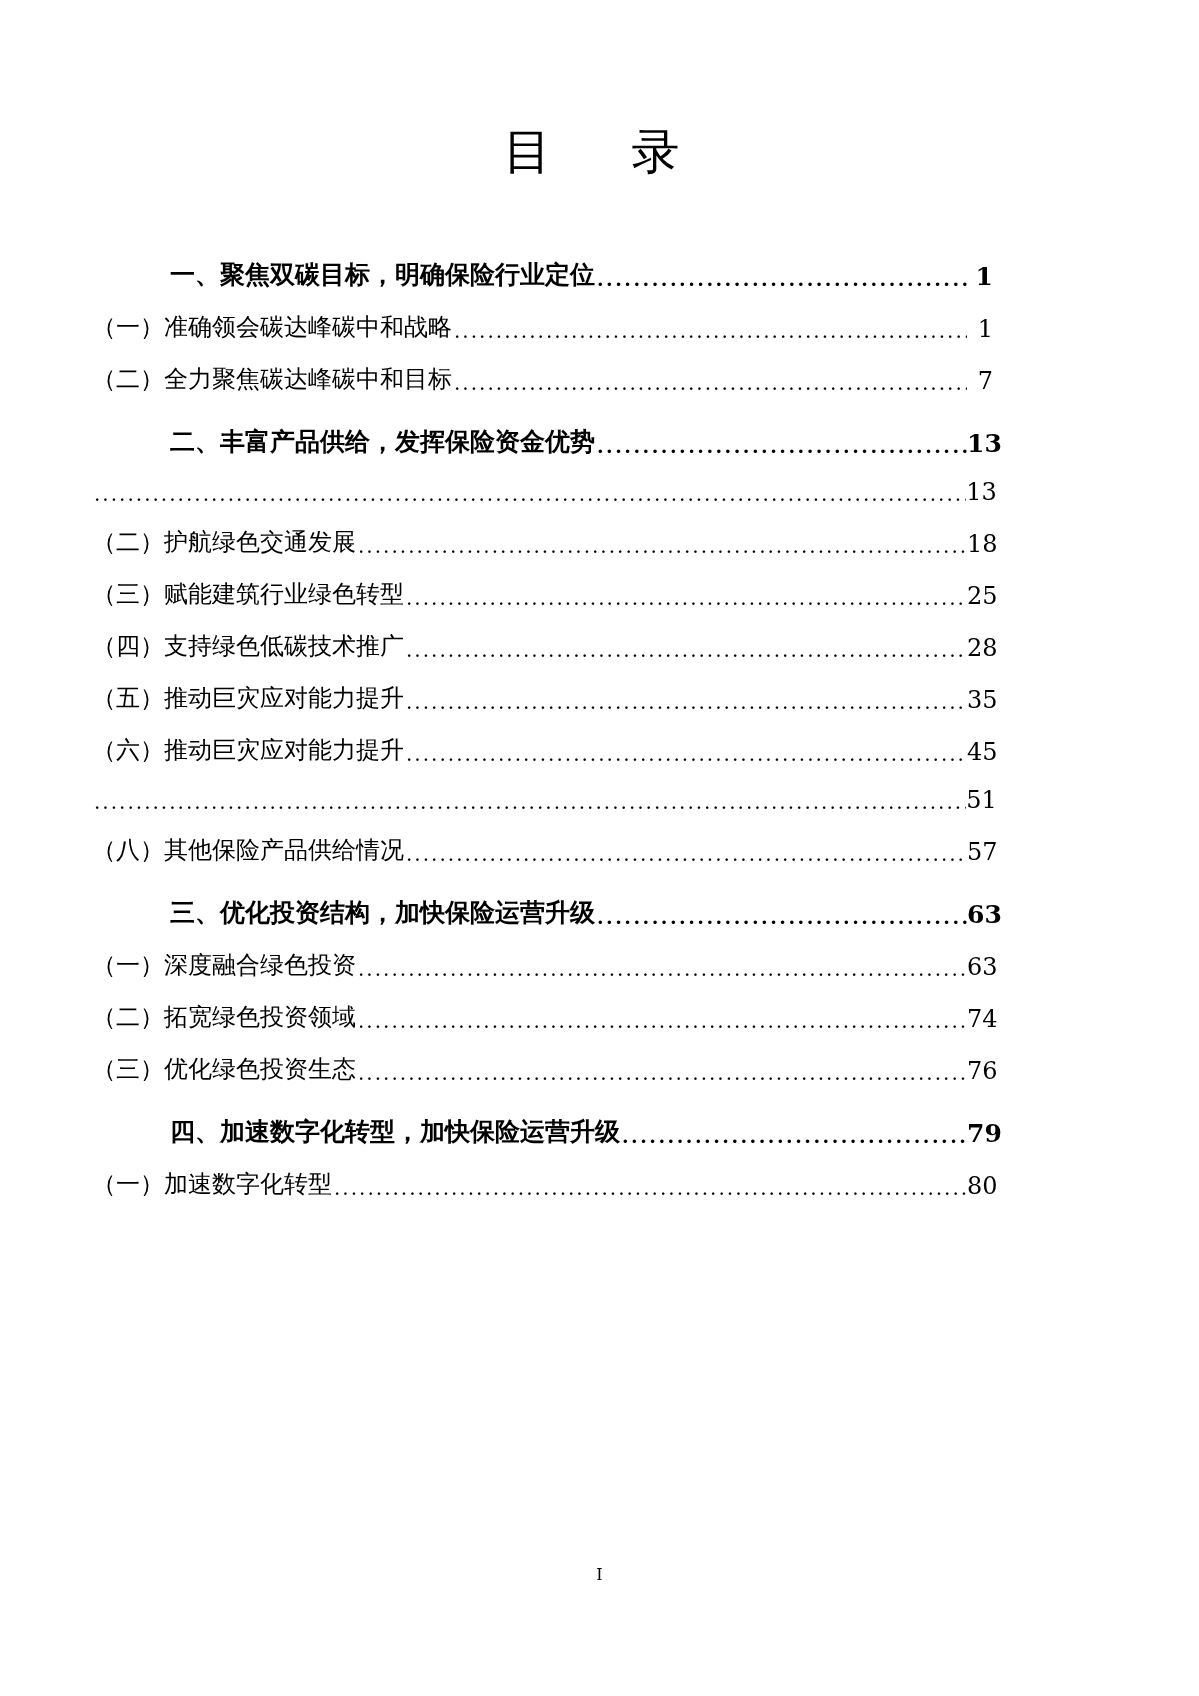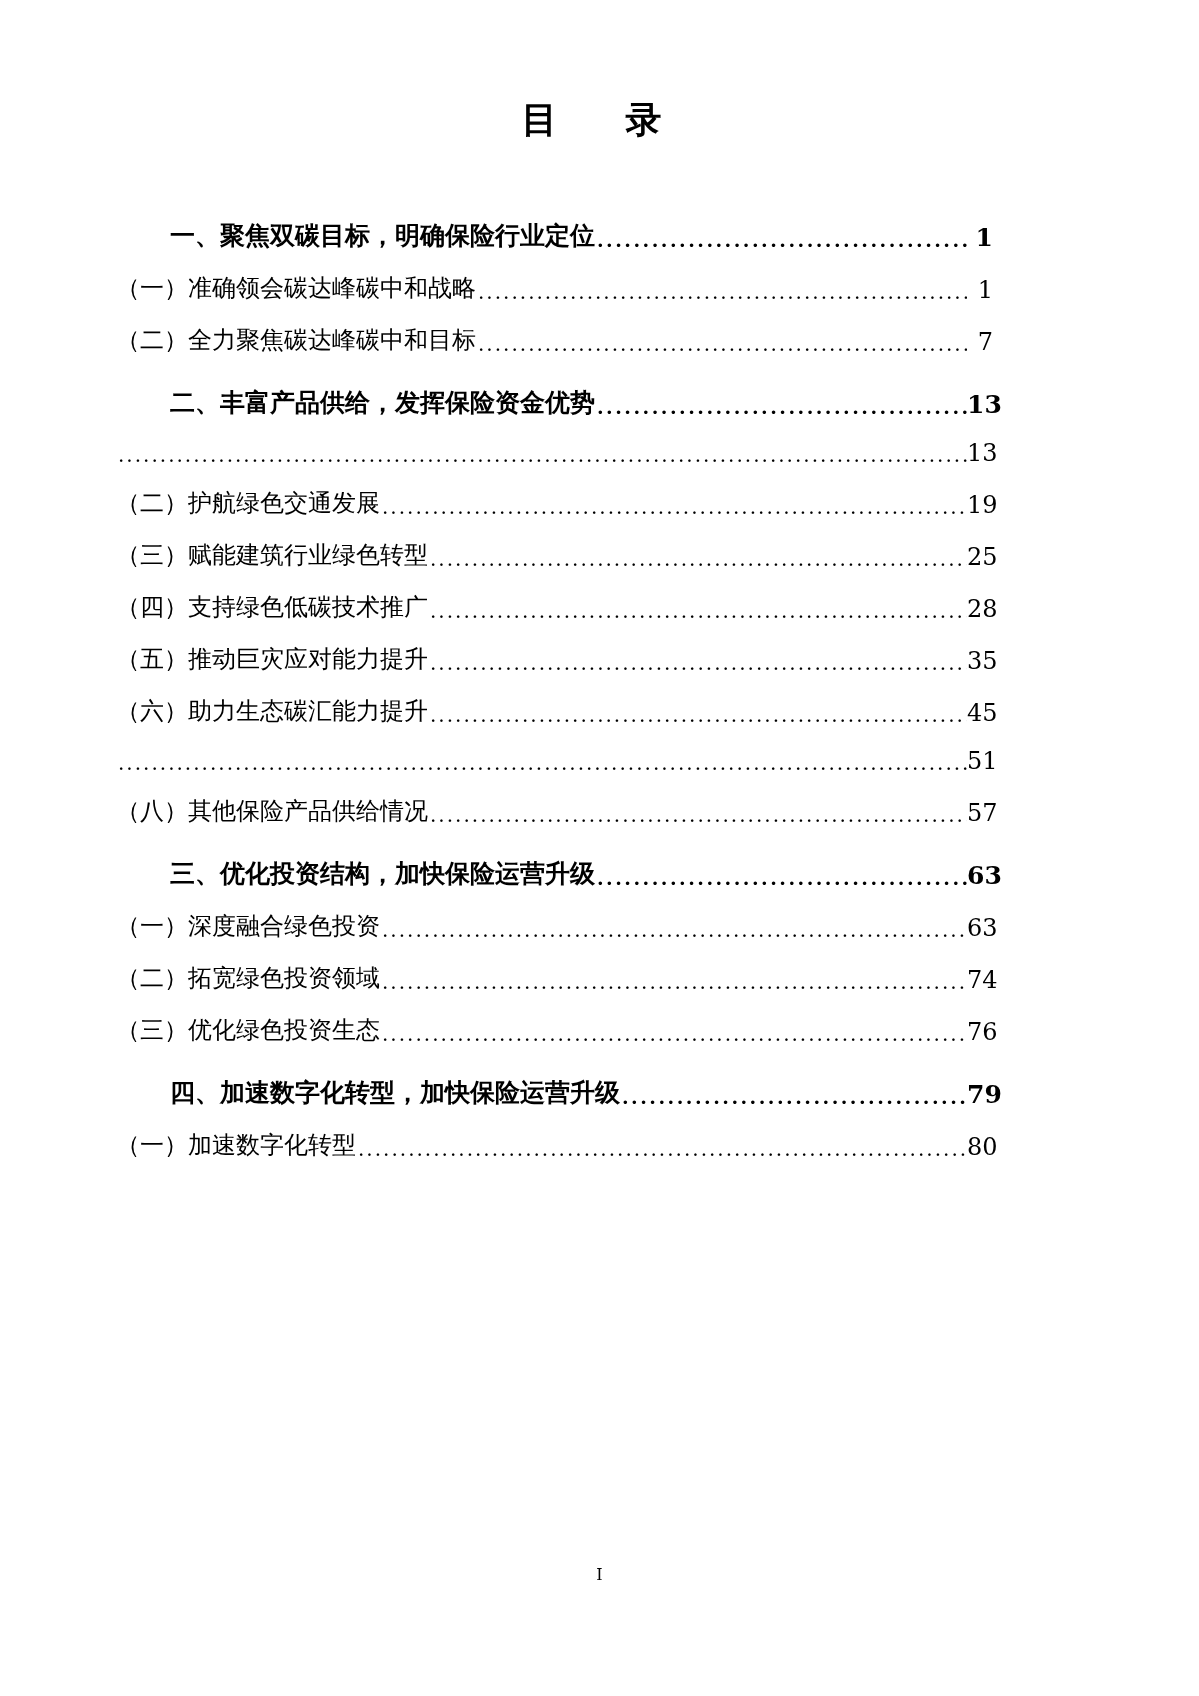--- a/index.html
+++ b/index.html
@@ -12,25 +12,25 @@
     width: 1199px;
     height: 1696px;
     background: #ffffff;
     font-family: "DejaVu Serif", "Liberation Serif", serif;
     color: #000000;
     box-sizing: border-box;
     overflow: hidden;
   }
   .toc-title {
     text-align: center;
-    font-size: 36px;
-    font-weight: bold;
+    font-size: 48px;
+    font-weight: normal;
     letter-spacing: 16px;
     margin: 0;
-    padding-top: 96px;
+    padding-top: 120px;
     font-family: "DejaVu Serif", "Liberation Serif", serif;
   }
   .toc-list {
     margin: 0;
     padding: 0;
     list-style: none;
     margin-top: 74px;
   }
   .toc-entry {
     display: flex;
@@ -46,21 +46,21 @@
     margin-top: 30px;
     margin-bottom: 14px;
   }
   .lvl1:first-child {
     margin-top: 0;
   }
   
   .lvl2 {
     font-size: 24px;
     font-weight: normal;
-    padding-left: 116px;
+    padding-left: 92px;
     padding-right: 206px;
     margin-top: 20px;
     margin-bottom: 0;
   }
   .entry-text {
     white-space: nowrap;
   }
   .leader {
     flex: 1 1 auto;
     overflow: hidden;
@@ -123,39 +123,39 @@
         <span class="leader">.......................................................................................................................</span>
         <span class="page-num">13</span>
       </li>
       <li class="toc-entry lvl2">
         <span class="leader">.......................................................................................................................</span>
         <span class="page-num">13</span>
       </li>
       <li class="toc-entry lvl2">
         <span class="entry-text">（二）护航绿色交通发展</span>
         <span class="leader">.......................................................................................................................</span>
-        <span class="page-num">19</span>
+        <span class="page-num">18</span>
       </li>
       <li class="toc-entry lvl2">
         <span class="entry-text">（三）赋能建筑行业绿色转型</span>
         <span class="leader">.......................................................................................................................</span>
         <span class="page-num">25</span>
       </li>
       <li class="toc-entry lvl2">
         <span class="entry-text">（四）支持绿色低碳技术推广</span>
         <span class="leader">.......................................................................................................................</span>
         <span class="page-num">28</span>
       </li>
       <li class="toc-entry lvl2">
         <span class="entry-text">（五）推动巨灾应对能力提升</span>
         <span class="leader">.......................................................................................................................</span>
         <span class="page-num">35</span>
       </li>
       <li class="toc-entry lvl2">
-        <span class="entry-text">（六）助力生态碳汇能力提升</span>
+        <span class="entry-text">（六）推动巨灾应对能力提升</span>
         <span class="leader">.......................................................................................................................</span>
         <span class="page-num">45</span>
       </li>
       <li class="toc-entry lvl2">
         <span class="leader">.......................................................................................................................</span>
         <span class="page-num">51</span>
       </li>
       <li class="toc-entry lvl2">
         <span class="entry-text">（八）其他保险产品供给情况</span>
         <span class="leader">.......................................................................................................................</span>

